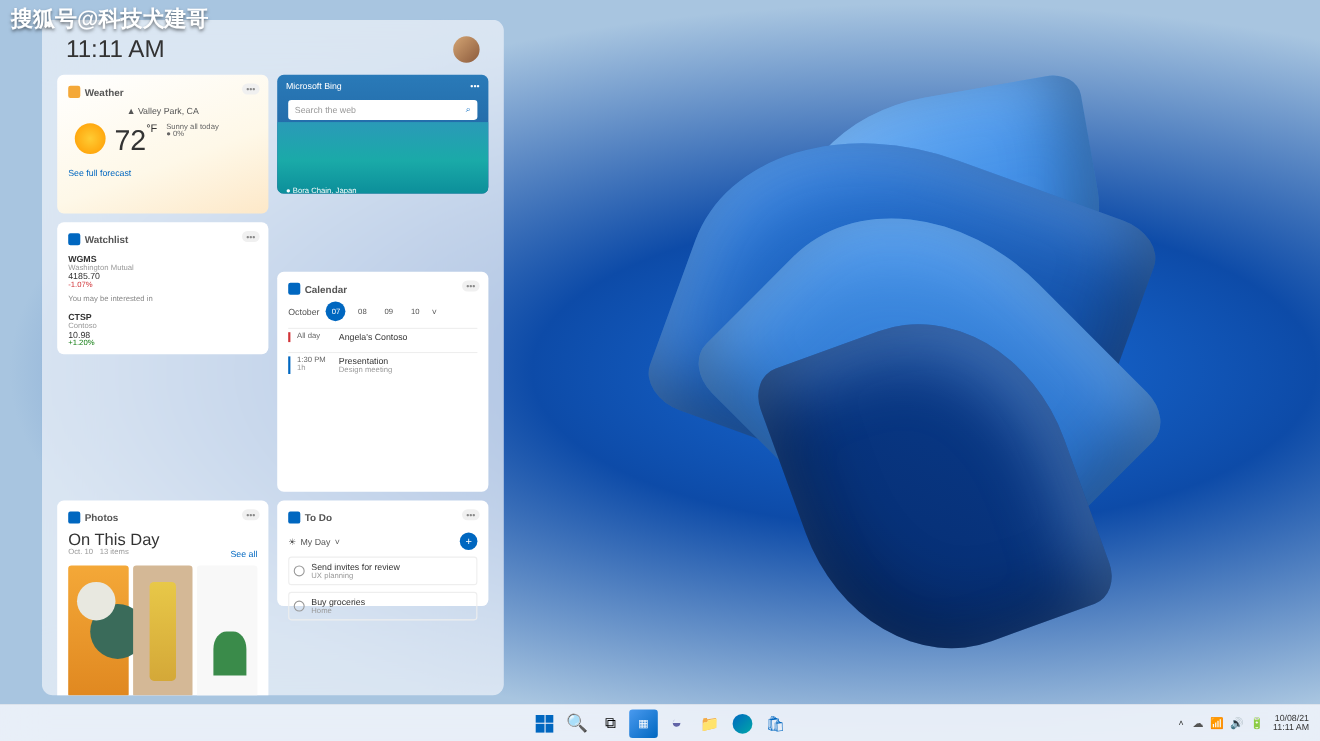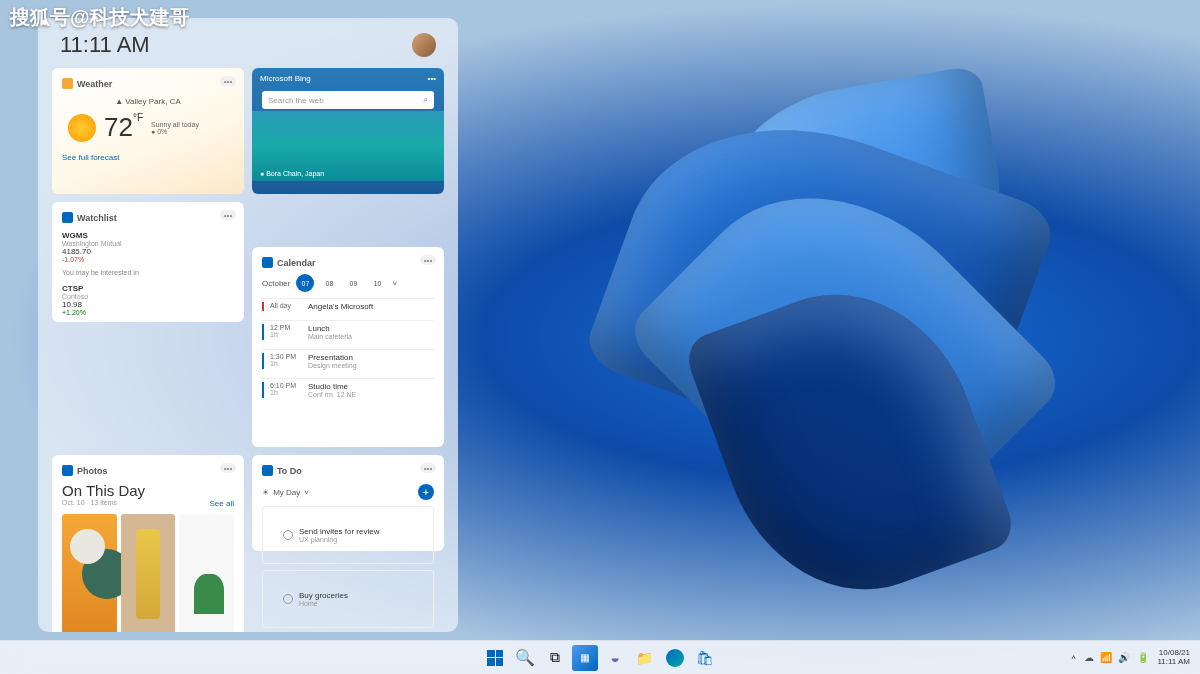--- a/index.html
+++ b/index.html
@@ -16,27 +16,27 @@
 .panel-header { display: flex; justify-content: space-between; align-items: center; padding: 4px 8px 10px; }
 .time { font-size: 22px; font-weight: 300; color: #333; }
 .avatar { width: 24px; height: 24px; border-radius: 50%; background: linear-gradient(135deg, #d4a574, #8b5a3c); }
 .grid { display: grid; grid-template-columns: 1fr 1fr; gap: 8px; }
 .card { background: #fff; border-radius: 6px; padding: 10px; font-size: 9px; color: #333; position: relative; }
 .card-header { display: flex; align-items: center; gap: 4px; font-size: 9px; color: #555; font-weight: 600; }
 .card-icon { width: 11px; height: 11px; border-radius: 2px; }
 .card-menu { position: absolute; top: 8px; right: 8px; width: 16px; height: 10px; background: #f0f0f0; border-radius: 6px; display: flex; align-items: center; justify-content: center; font-size: 8px; color: #888; }
 .weather-card { background: linear-gradient(160deg, #fff 0%, #fef8e8 60%, #fde8c8 100%); height: 126px; }
 .weather-loc { font-size: 8px; color: #555; margin-top: 8px; text-align: center; }
-.weather-main { display: flex; align-items: center; gap: 8px; margin-top: 6px; }
+.weather-main { display: flex; gap: 8px; margin-top: 6px; }
 .sun { width: 28px; height: 28px; background: radial-gradient(circle, #ffcc33, #ff9900); border-radius: 50%; margin-left: 6px; }
 .temp { font-size: 26px; font-weight: 300; }
 .temp-unit { font-size: 10px; vertical-align: top; }
 .weather-desc { font-size: 7px; color: #666; }
 .weather-link { color: #0067c0; font-size: 8px; margin-top: 10px; display: block; }
-.bing-card { background: linear-gradient(#2a7ab8, #1a5a98); padding: 0; overflow: hidden; height: 126px; position: relative; }
+.bing-card { background: linear-gradient(#2a7ab8, #1a5a98); padding: 0; overflow: hidden; height: 108px; position: relative; }
 .bing-top { display: flex; align-items: center; padding: 6px 8px; color: #fff; font-size: 8px; gap: 4px; }
 .bing-search { background: #fff; margin: 2px 10px; border-radius: 3px; padding: 4px 6px; font-size: 8px; color: #999; display: flex; justify-content: space-between; align-items: center; }
 .bing-img { height: 70px; background: linear-gradient(to bottom, #2a9ab8 0%, #1aaaa8 50%, #0a8a98 100%); position: relative; }
 .bing-caption { position: absolute; bottom: 4px; left: 8px; color: #fff; font-size: 7px; }
 .finance-card { height: 120px; }
 .stock-row { display: flex; justify-content: space-between; margin-top: 8px; font-size: 8px; flex-direction: column; }
 .stock-name { color: #333; font-weight: 600; }
 .stock-sub { color: #999; font-size: 7px; }
 .stock-price { color: #333; }
 .stock-change-neg { color: #d13438; font-size: 7px; }
@@ -61,21 +61,21 @@
 .photo1 { background: linear-gradient(#f4a838, #e08820); position: relative; }
 .photo1::before { content:''; position: absolute; width: 50px; height: 50px; border-radius: 50%; background: #3a6b5a; top: 35px; left: 20px; }
 .photo1::after { content:''; position: absolute; width: 35px; height: 35px; border-radius: 50%; background: #e8e8e0; top: 15px; left: 8px; }
 .photo2 { background: #d4b896; position: relative; }
 .photo2::before { content:''; position: absolute; inset: 15px; background: linear-gradient(#e8c848, #d4a838); border-radius: 4px; }
 .photo3 { background: #f8f8f8; position: relative; }
 .photo3::before { content:''; position: absolute; width: 30px; height: 40px; background: #3a8b4a; bottom: 20px; left: 15px; border-radius: 40% 40% 0 0; }
 .todo-card { height: 96px; }
 .todo-header { display: flex; align-items: center; gap: 4px; margin-top: 8px; font-size: 8px; color: #555; }
 .todo-add { width: 16px; height: 16px; border-radius: 50%; background: #0067c0; color: #fff; display: flex; align-items: center; justify-content: center; font-size: 10px; margin-left: auto; }
-.todo-item { display: flex; gap: 6px; margin-top: 6px; padding: 20px; border: 1px solid #eee; border-radius: 3px; align-items: center; }
+.todo-item { display: flex; gap: 6px; margin-top: 6px; padding: 4px; border: 1px solid #eee; border-radius: 3px; align-items: center; }
 .todo-circle { width: 10px; height: 10px; border: 1px solid #999; border-radius: 50%; flex-shrink: 0; }
 .todo-text { font-size: 8px; color: #333; }
 .todo-sub { font-size: 7px; color: #999; }
 .add-widgets { grid-column: 1 / -1; text-align: center; }
 .add-btn { background: #fff; border: none; padding: 6px 16px; border-radius: 4px; font-size: 9px; color: #333; cursor: pointer; }
 .taskbar { position: absolute; bottom: 0; left: 0; right: 0; height: 34px; background: rgba(243,246,252,0.85); backdrop-filter: blur(20px); display: flex; align-items: center; border-top: 1px solid rgba(0,0,0,0.05); }
 .taskbar-center { position: absolute; left: 50%; transform: translateX(-50%); display: flex; gap: 4px; }
 .tb-icon { width: 26px; height: 26px; border-radius: 3px; display: flex; align-items: center; justify-content: center; }
 .win-logo { width: 16px; height: 16px; display: grid; grid-template-columns: 1fr 1fr; grid-template-rows: 1fr 1fr; gap: 1px; }
 .win-logo div { background: #0067c0; }
@@ -173,54 +173,32 @@
         <span class="cal-day active">07</span>
         <span class="cal-day">08</span>
         <span class="cal-day">09</span>
         <span class="cal-day">10</span>
         <span>˅</span>
       </div>
       <div class="cal-event">
           <div class="cal-bar"></div>
           <div class="cal-time">All day</div>
           <div>
-            <div class="cal-title">Angela's Microsoft</div>
-          </div>
-        </div>
-      <div class="cal-event">
-          <div class="cal-bar blue"></div>
-          <div>
-            <div class="cal-time">12 PM</div>
-            <div class="cal-sub">1h</div>
-          </div>
-          <div>
-            <div class="cal-title">Lunch</div>
-            <div class="cal-sub">Main cafeteria</div>
+            <div class="cal-title">Angela's Contoso</div>
           </div>
         </div>
       <div class="cal-event">
           <div class="cal-bar blue"></div>
           <div>
             <div class="cal-time">1:30 PM</div>
             <div class="cal-sub">1h</div>
           </div>
           <div>
             <div class="cal-title">Presentation</div>
             <div class="cal-sub">Design meeting</div>
-          </div>
-        </div>
-      <div class="cal-event">
-          <div class="cal-bar blue"></div>
-          <div>
-            <div class="cal-time">6:10 PM</div>
-            <div class="cal-sub">1h</div>
-          </div>
-          <div>
-            <div class="cal-title">Studio time</div>
-            <div class="cal-sub">Conf rm. 12 NE</div>
           </div>
         </div>
     </div>
 
     <div class="card photos-card">
       <div class="card-header">
           <div class="card-icon" style="background:#0067c0"></div>
           <span>Photos</span>
         </div>
       <div class="card-menu">•••</div>

